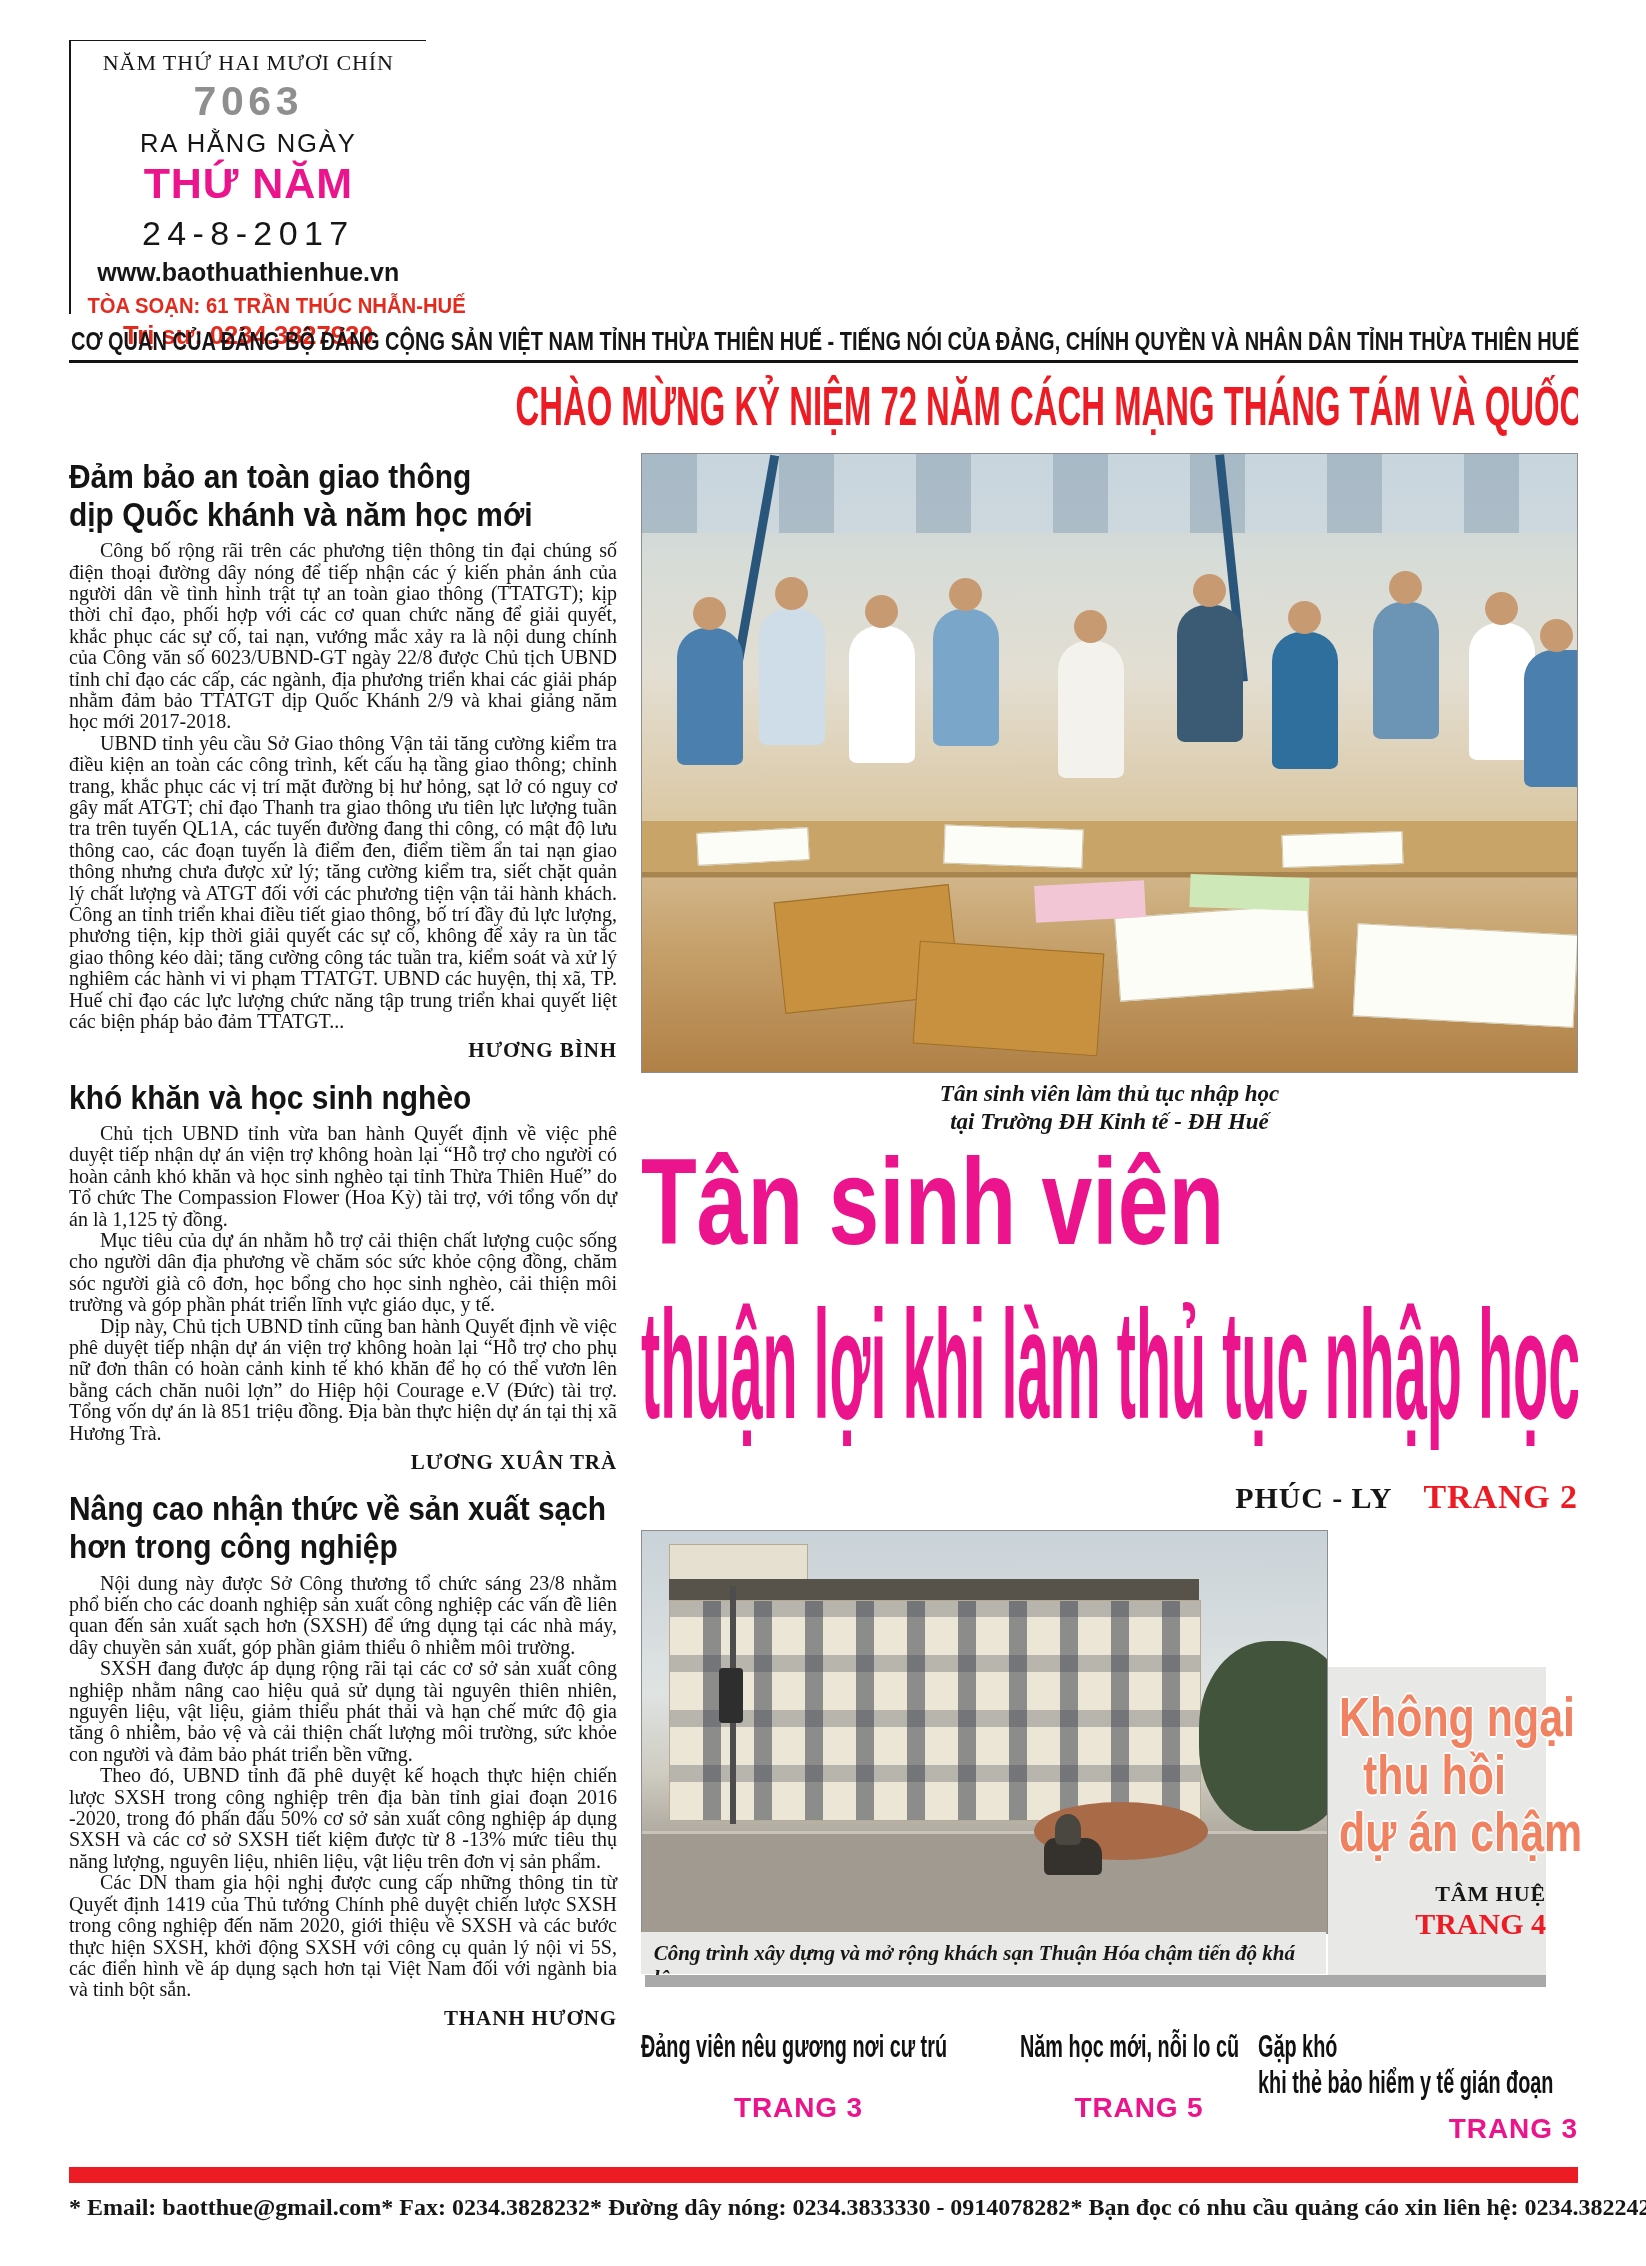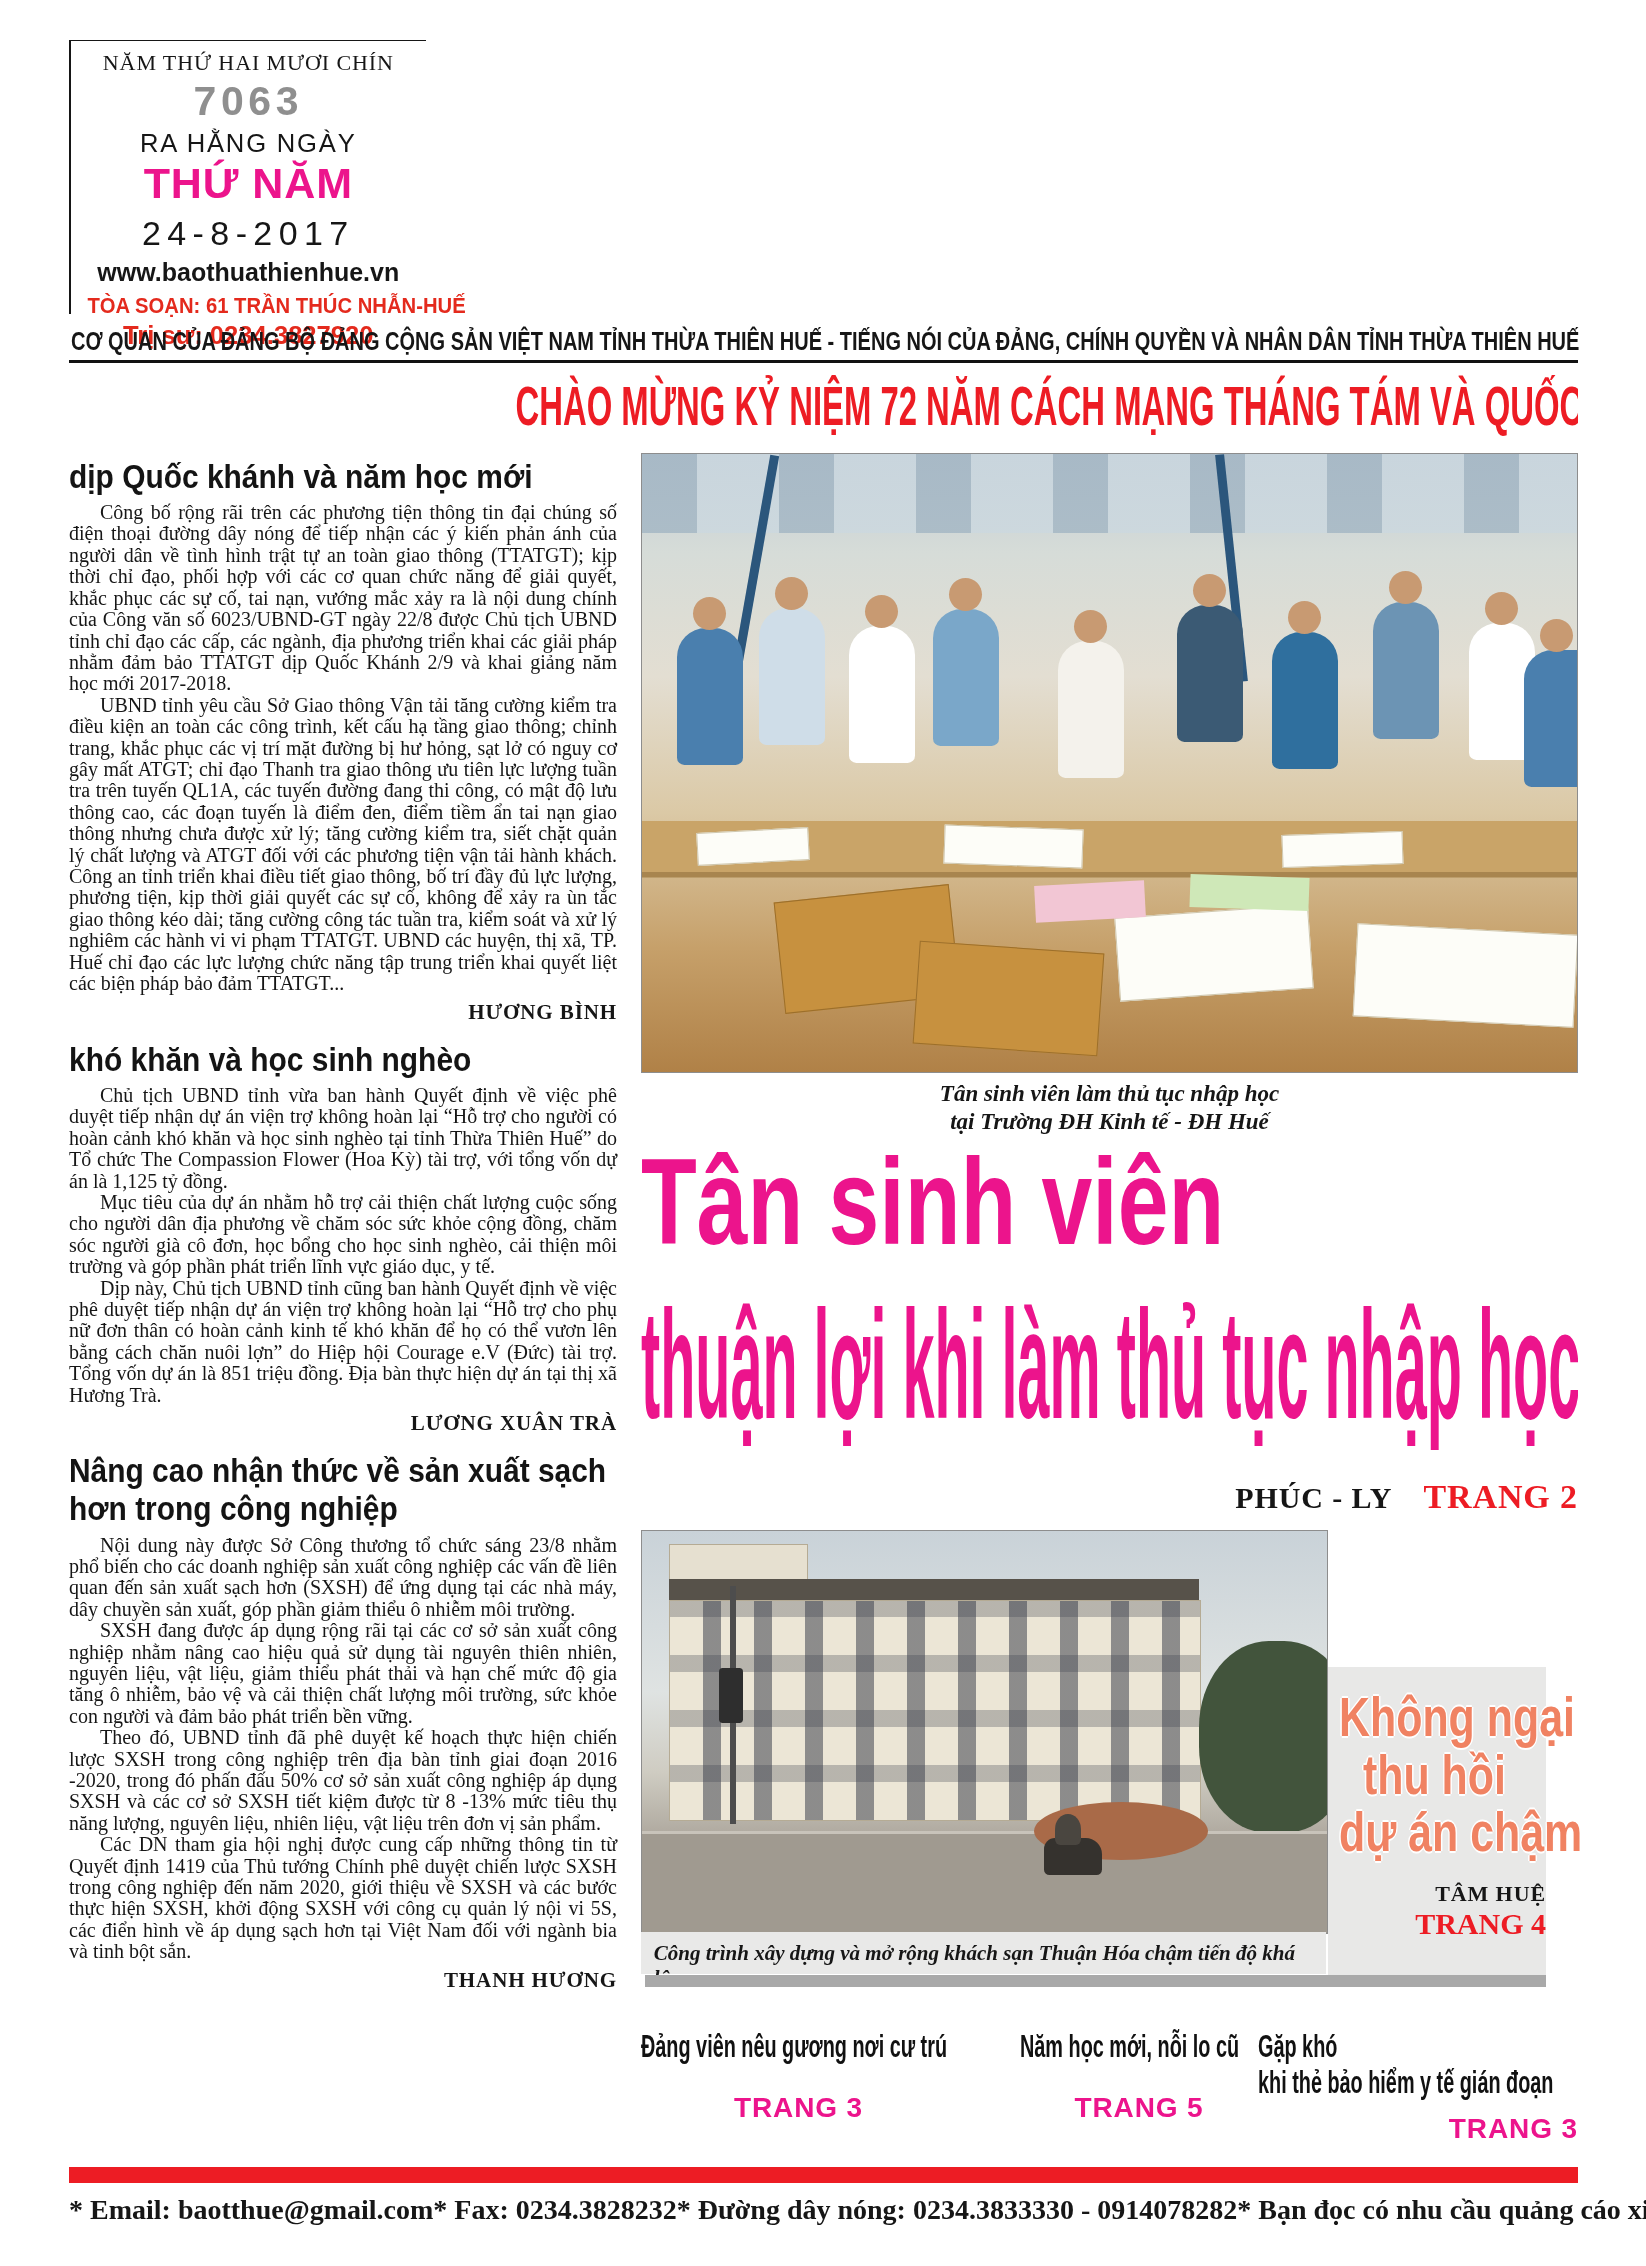--- a/index.html
+++ b/index.html
@@ -134,21 +134,21 @@
   .trang { font-weight:bold; font-size:28px; color:#EC148C; letter-spacing:0.9px; margin-top:27.4px; }
   .tz1 { width:315px; }
   .tz1 .trang { text-align:center; }
   .tz2 { width:238px; margin-left:64px; }
   .tz2 .trang { text-align:center; }
   .tz3 { margin-left:auto; width:320px; }
   .tz3 .trang { text-align:right; margin-top:12.8px; }
 
   
   .redbar { height:16.4px; background:#ED1C24; margin-top:22px; }
-  .footer { display:flex; justify-content:space-between; margin-top:11px; font-weight:bold; font-size:28px;
+  .footer { display:flex; justify-content:space-between; margin-top:11px; font-weight:bold; font-size:24px;
             white-space:nowrap; }
 </style>
 </head>
 <body>
 
 <div class="page">
   <div class="inner">
 
     <header class="masthead">
       <div class="vline"></div>
@@ -170,20 +170,21 @@
     <div class="banner">
       <span>CHÀO MỪNG KỶ NIỆM 72 NĂM CÁCH MẠNG THÁNG TÁM VÀ QUỐC KHÁNH 2/9 (1945 - 2017)</span>
     </div>
 
     <div class="content">
 
       <div class="left-col">
 
         <article>
           <div class="art-head">
+            <div><span>Đảm bảo an toàn giao thông</span></div>
             <div><span>dịp Quốc khánh và năm học mới</span></div>
           </div>
           <p>Công bố rộng rãi trên các phương tiện thông tin đại chúng số điện thoại đường dây nóng để tiếp nhận các ý kiến phản ánh của người dân về tình hình trật tự an toàn giao thông (TTATGT); kịp thời chỉ đạo, phối hợp với các cơ quan chức năng để giải quyết, khắc phục các sự cố, tai nạn, vướng mắc xảy ra là nội dung chính của Công văn số 6023/UBND-GT ngày 22/8 được Chủ tịch UBND tỉnh chỉ đạo các cấp, các ngành, địa phương triển khai các giải pháp nhằm đảm bảo TTATGT dịp Quốc Khánh 2/9 và khai giảng năm học mới 2017-2018.</p>
           <p>UBND tỉnh yêu cầu Sở Giao thông Vận tải tăng cường kiểm tra điều kiện an toàn các công trình, kết cấu hạ tầng giao thông; chỉnh trang, khắc phục các vị trí mặt đường bị hư hỏng, sạt lở có nguy cơ gây mất ATGT; chỉ đạo Thanh tra giao thông ưu tiên lực lượng tuần tra trên tuyến QL1A, các tuyến đường đang thi công, có mật độ lưu thông cao, các đoạn tuyến là điểm đen, điểm tiềm ẩn tai nạn giao thông nhưng chưa được xử lý; tăng cường kiểm tra, siết chặt quản lý chất lượng và ATGT đối với các phương tiện vận tải hành khách. Công an tỉnh triển khai điều tiết giao thông, bố trí đầy đủ lực lượng, phương tiện, kịp thời giải quyết các sự cố, không để xảy ra ùn tắc giao thông kéo dài; tăng cường công tác tuần tra, kiểm soát và xử lý nghiêm các hành vi vi phạm TTATGT. UBND các huyện, thị xã, TP. Huế chỉ đạo các lực lượng chức năng tập trung triển khai quyết liệt các biện pháp bảo đảm TTATGT...</p>
           <div class="byline">HƯƠNG BÌNH</div>
         </article>
 
         <article>
           <div class="art-head">
             <div><span>khó khăn và học sinh nghèo</span></div>

